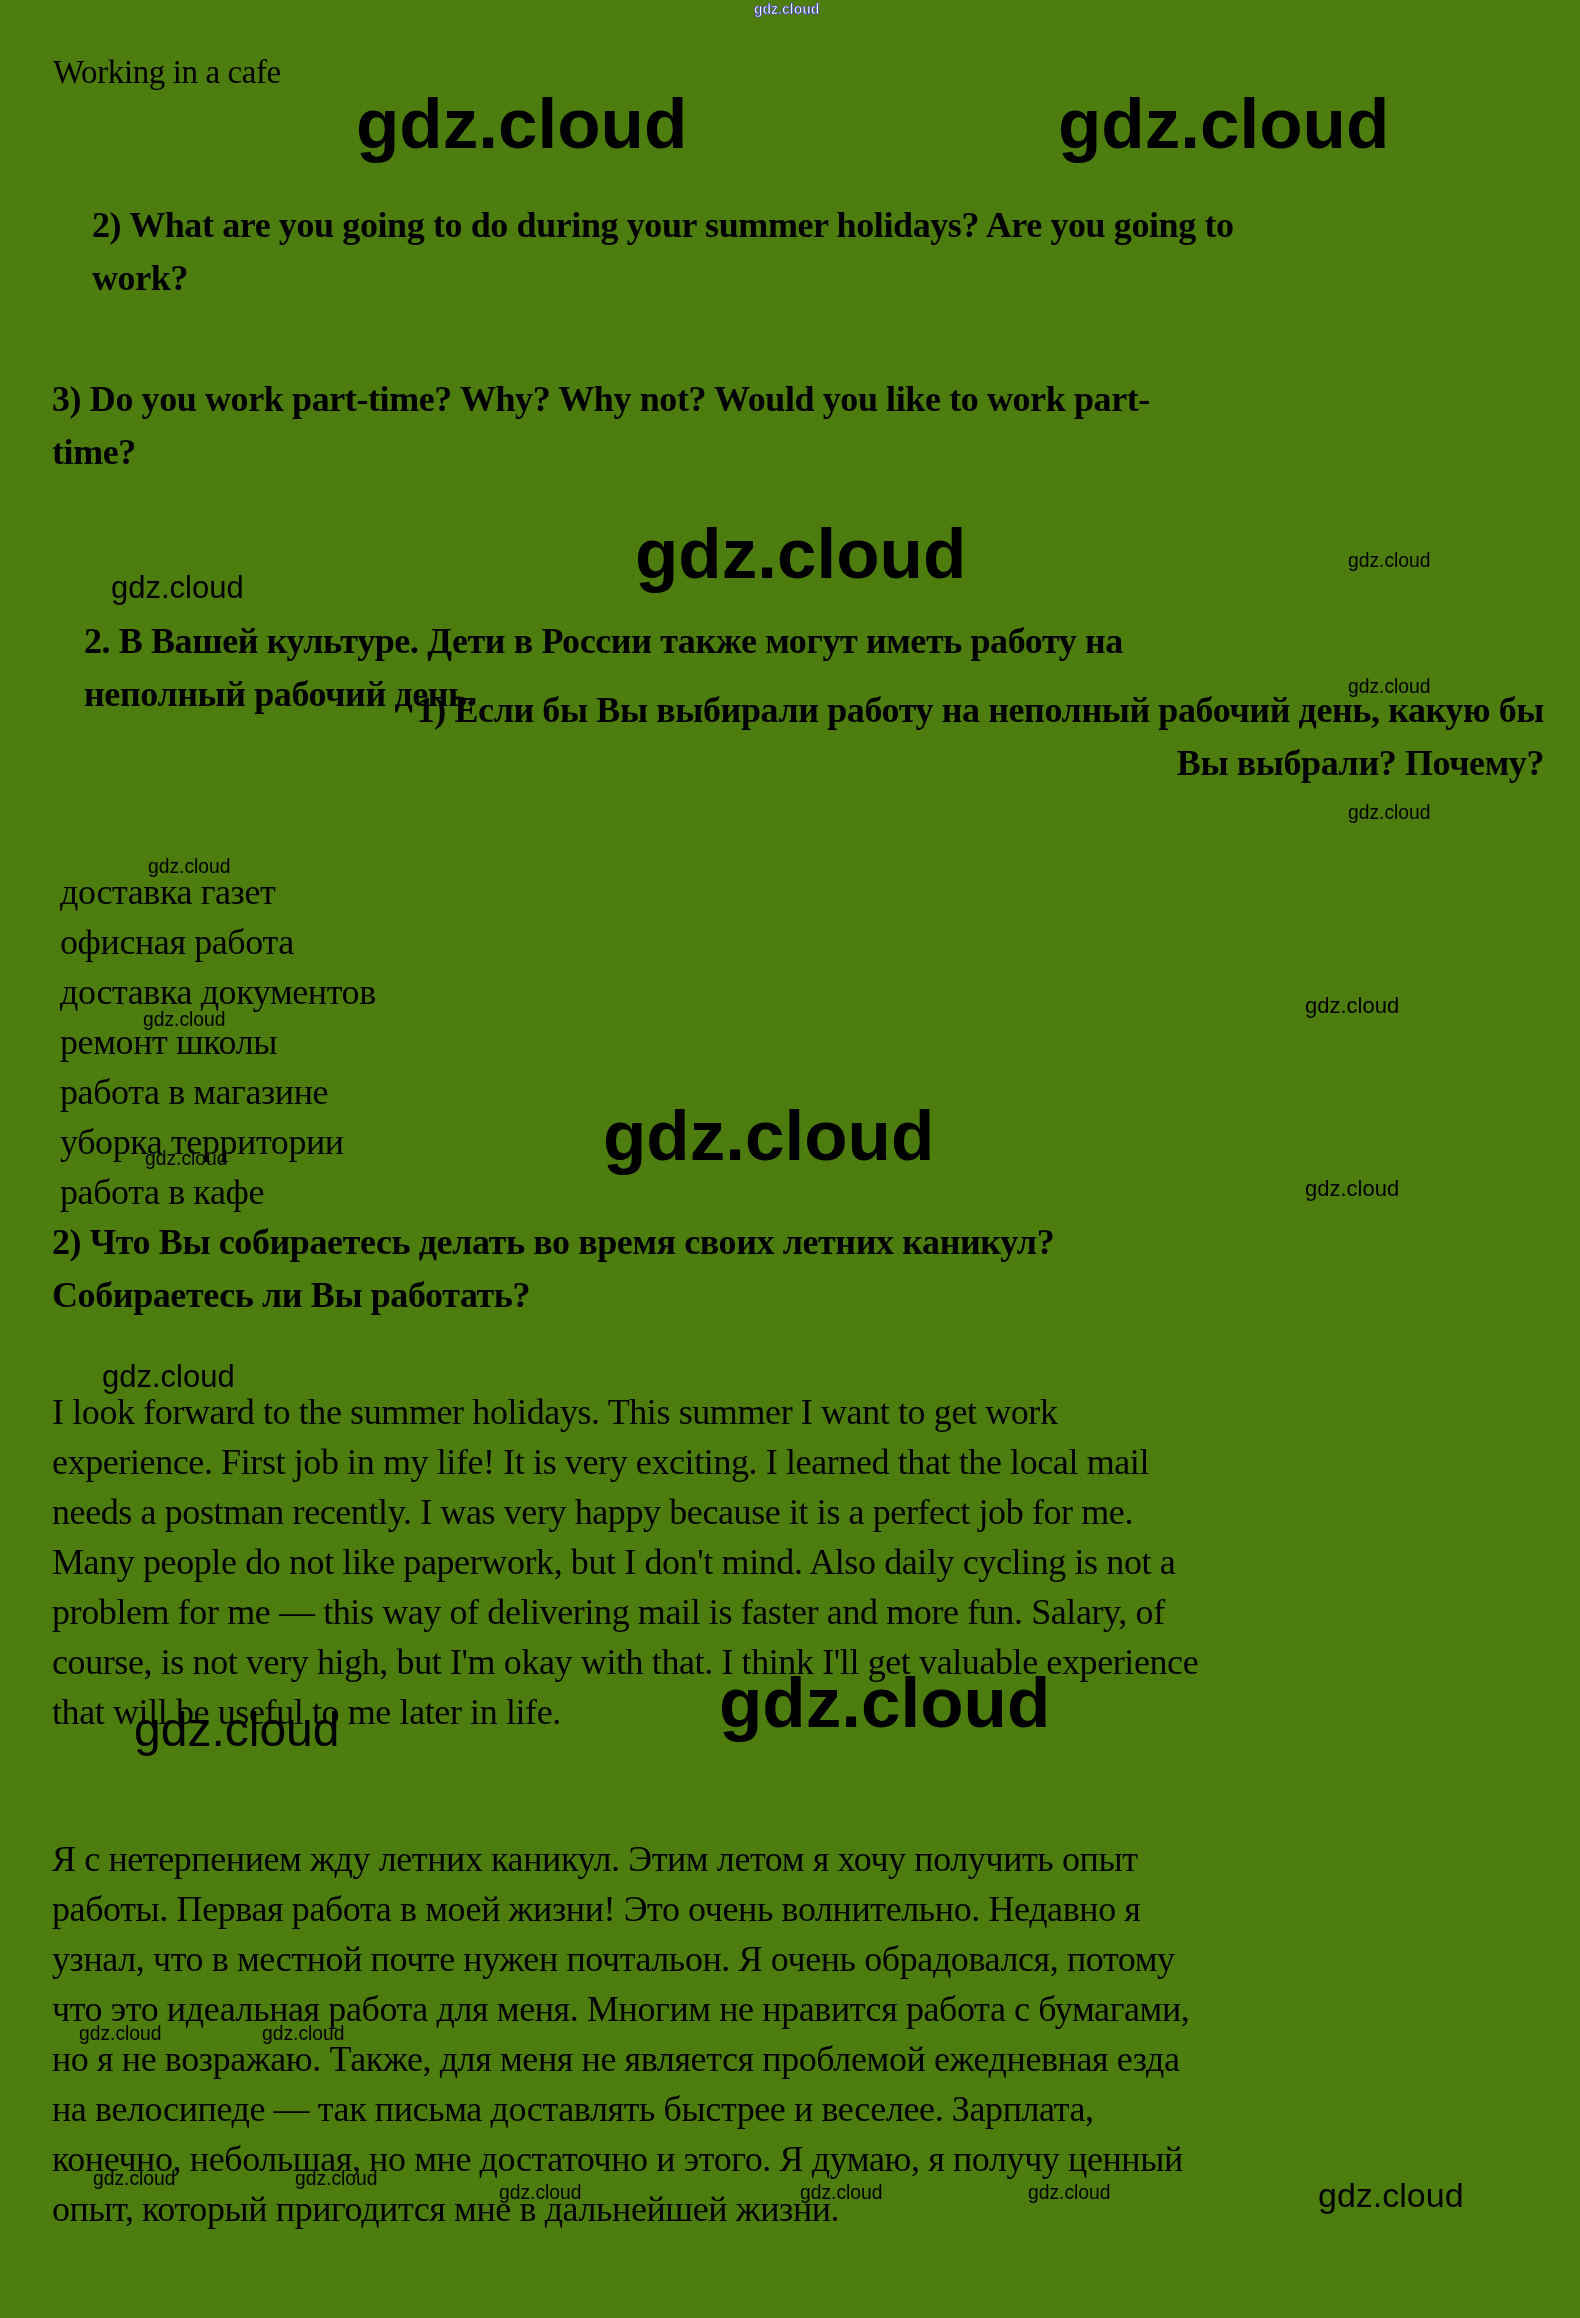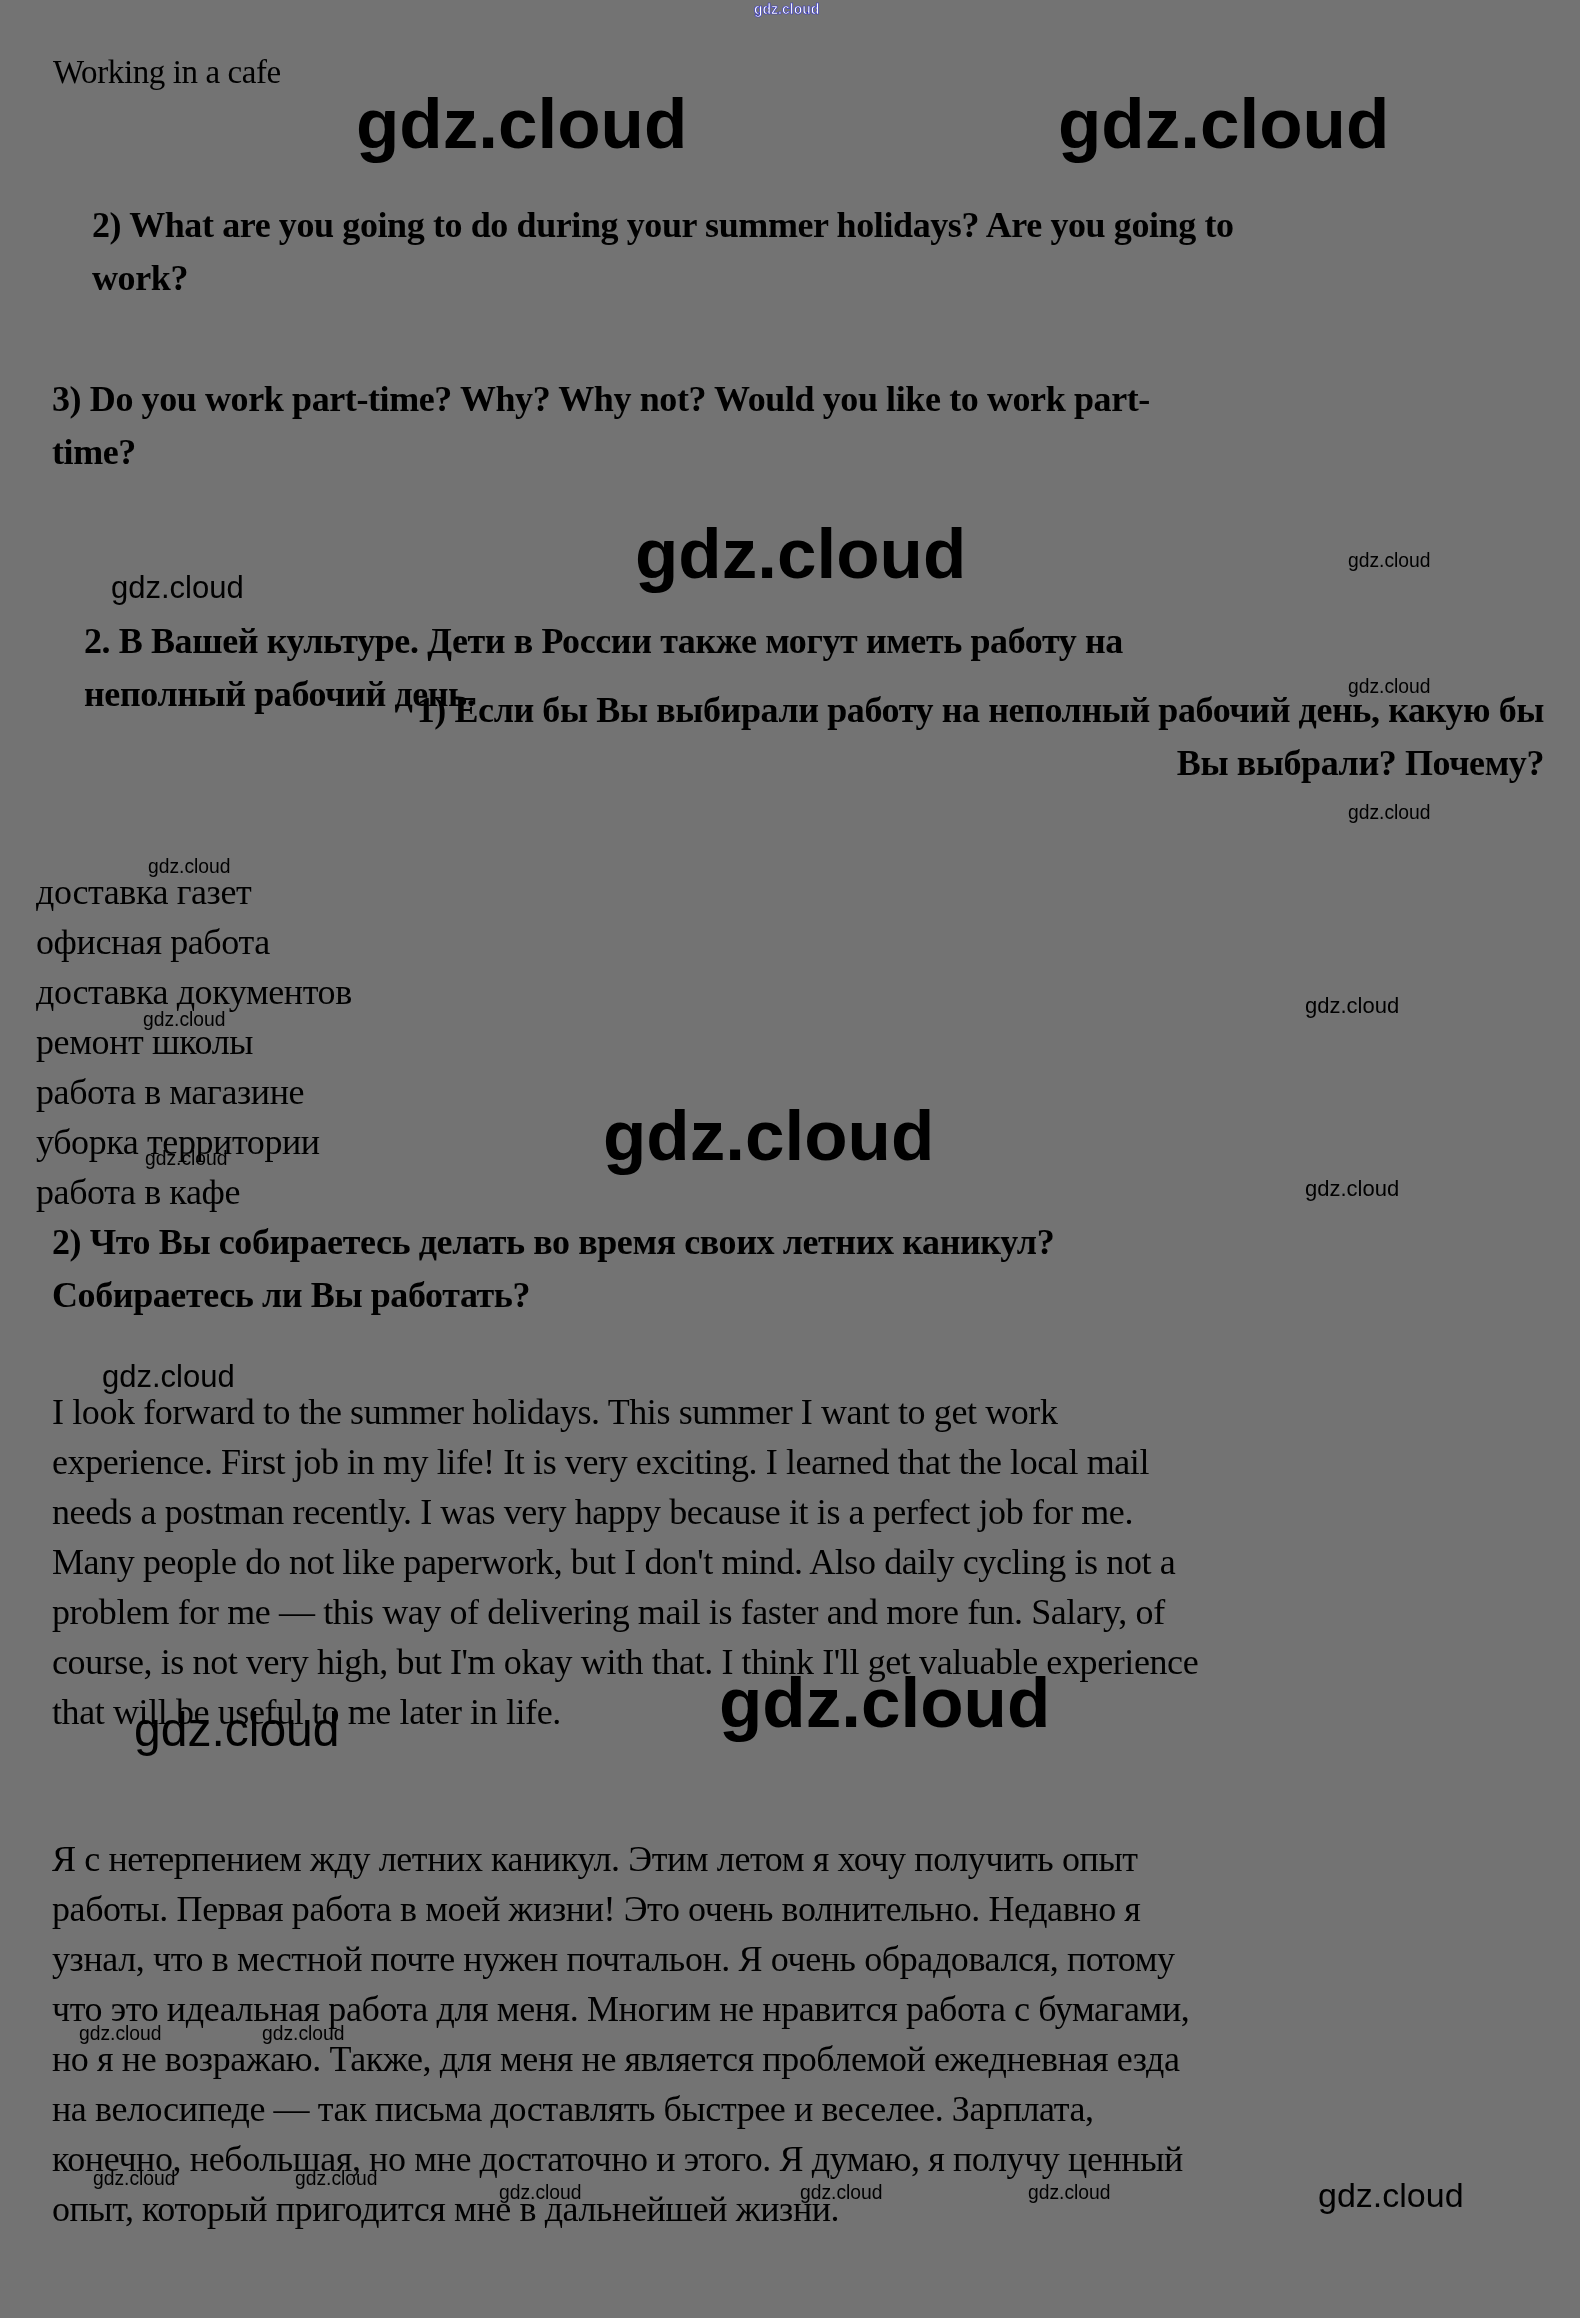--- a/index.html
+++ b/index.html
@@ -1,33 +1,33 @@
 <!DOCTYPE html>
 <html style="font-size:12px"><head>
 <meta charset="utf-8">
 <style>
   html, body { margin: 0; padding: 0; background: #ffffff; }
   body { width: 1581px; height: 2319px; position: relative; overflow: hidden; }
   .page {
-    position: absolute; inset: 0; background: #737373;
+    position: absolute; inset: 0; background: #4d7c0f;
     font-family: "Liberation Serif", serif; color: #000;
   }
   .title {
     position: absolute; left: 52px; top: 53px; margin: 1px;
     font: 400 33px/1.1 "Liberation Serif", serif; letter-spacing: -0.4px;
     white-space: nowrap;
   }
   .para {
     position: absolute; left: 52px; width: 1492px;
     font: 400 36px/50px "Liberation Serif", serif;
     letter-spacing: -0.4px;
     white-space: pre-line;
   }
   .para.bold { font-weight: 700; line-height: 53px; }
-  .jobs { position: absolute; left: 36px; width: 1039px; }
+  .jobs { position: absolute; left: 60px; width: 1039px; }
   .job { font: 400 36px/50px "Liberation Serif", serif; letter-spacing: -0.4px; white-space: nowrap; }
   .wm {
     position: absolute; white-space: nowrap; color: #000;
     font-family: "Liberation Sans", sans-serif; line-height: 1;
   }
   .wm-xl { font-size: 71px; font-weight: 600; }
   .wm-lg { font-size: 48px; font-weight: 400; }
   .wm-md42 { font-size: 31px; font-weight: 400; }
   .wm-md46 { font-size: 34px; font-weight: 400; }
   .wm-sm30 { font-size: 22px; font-weight: 400; }

